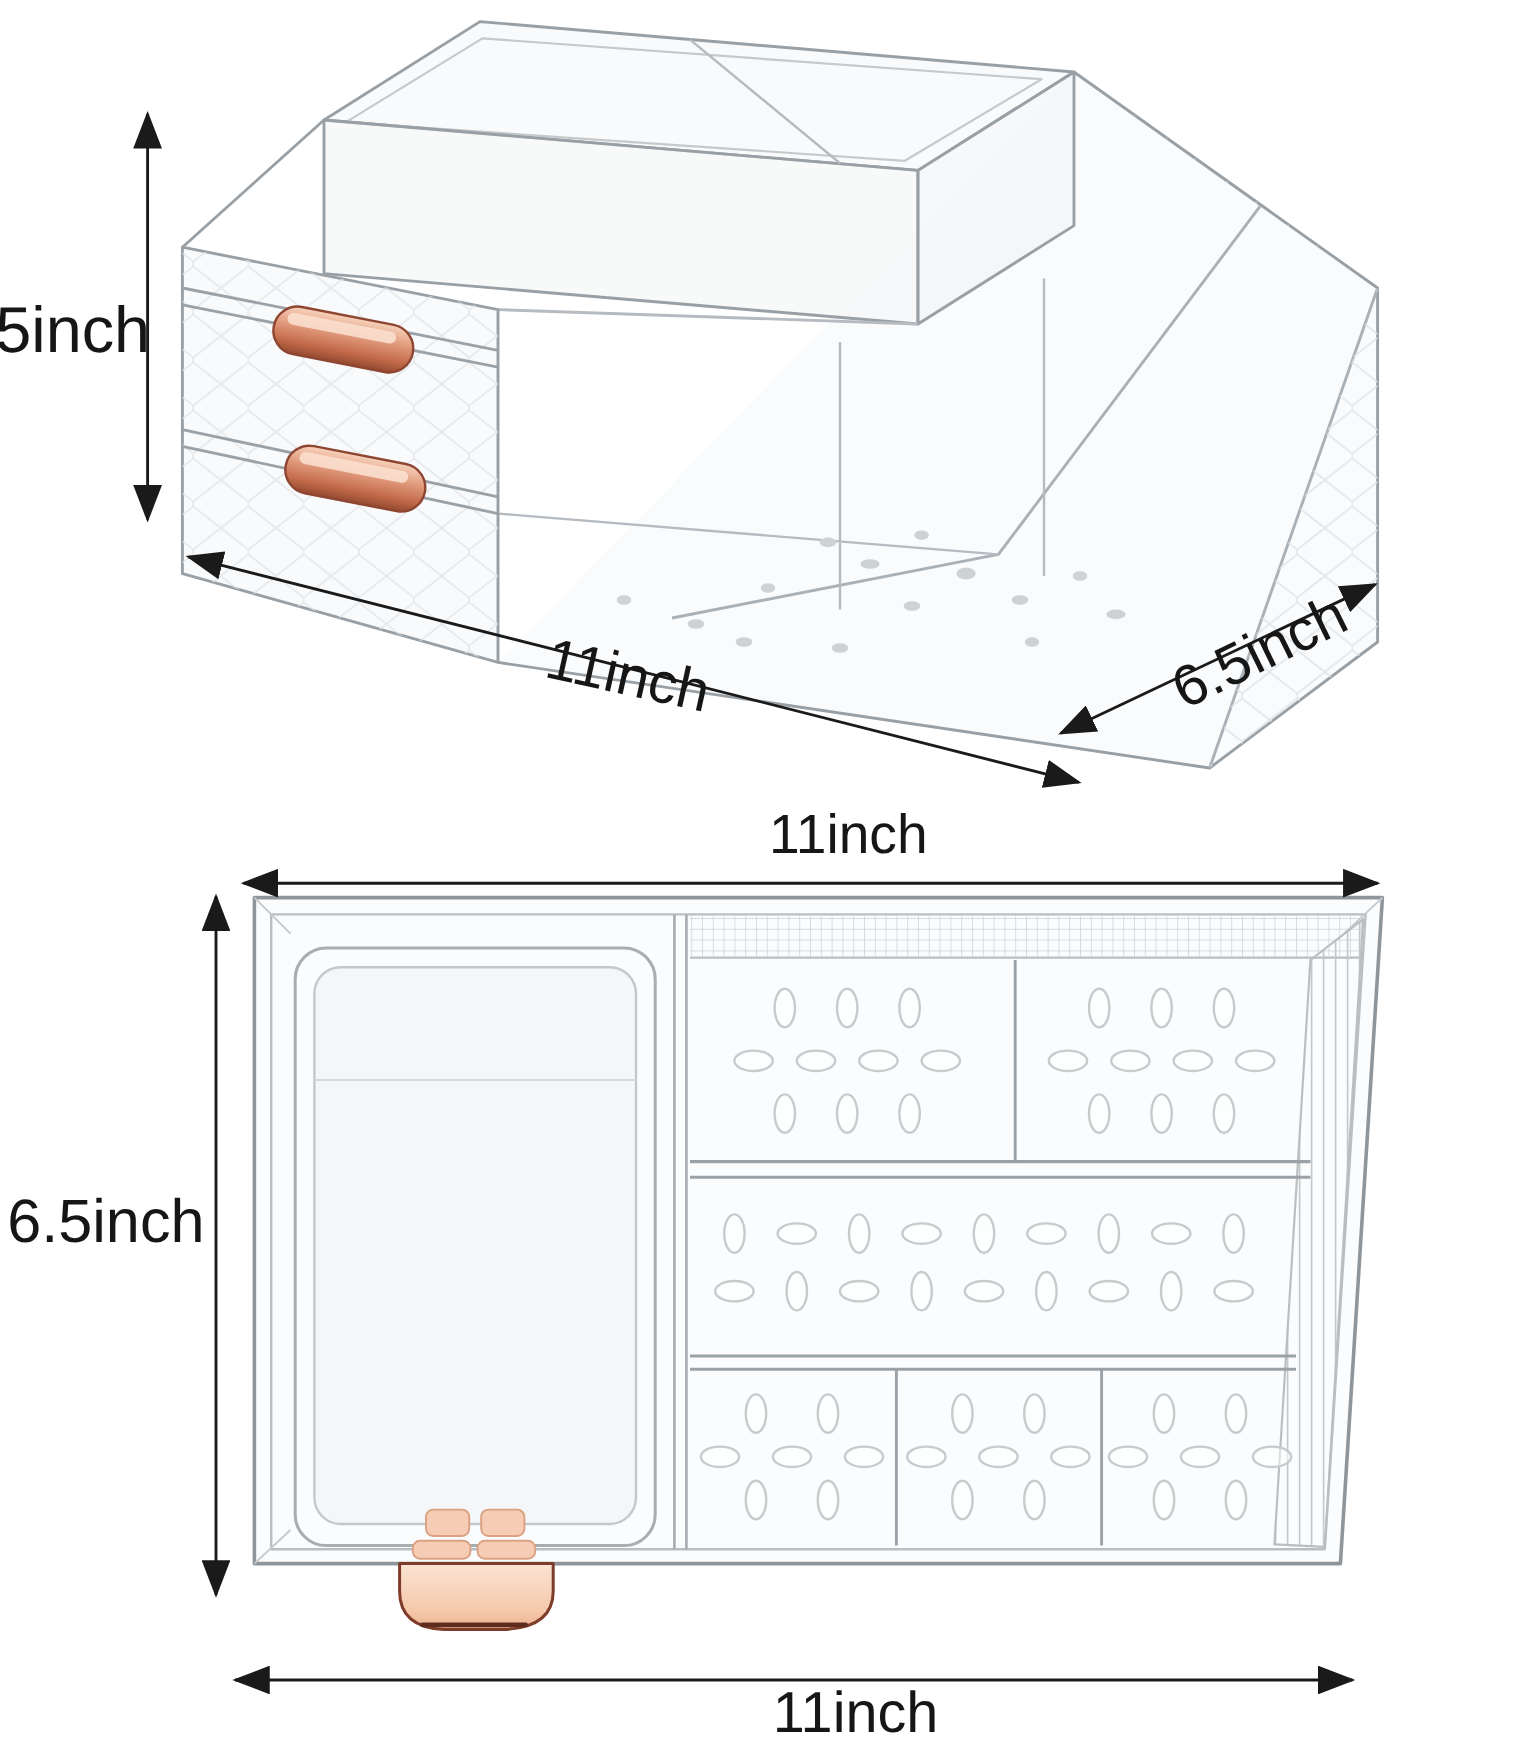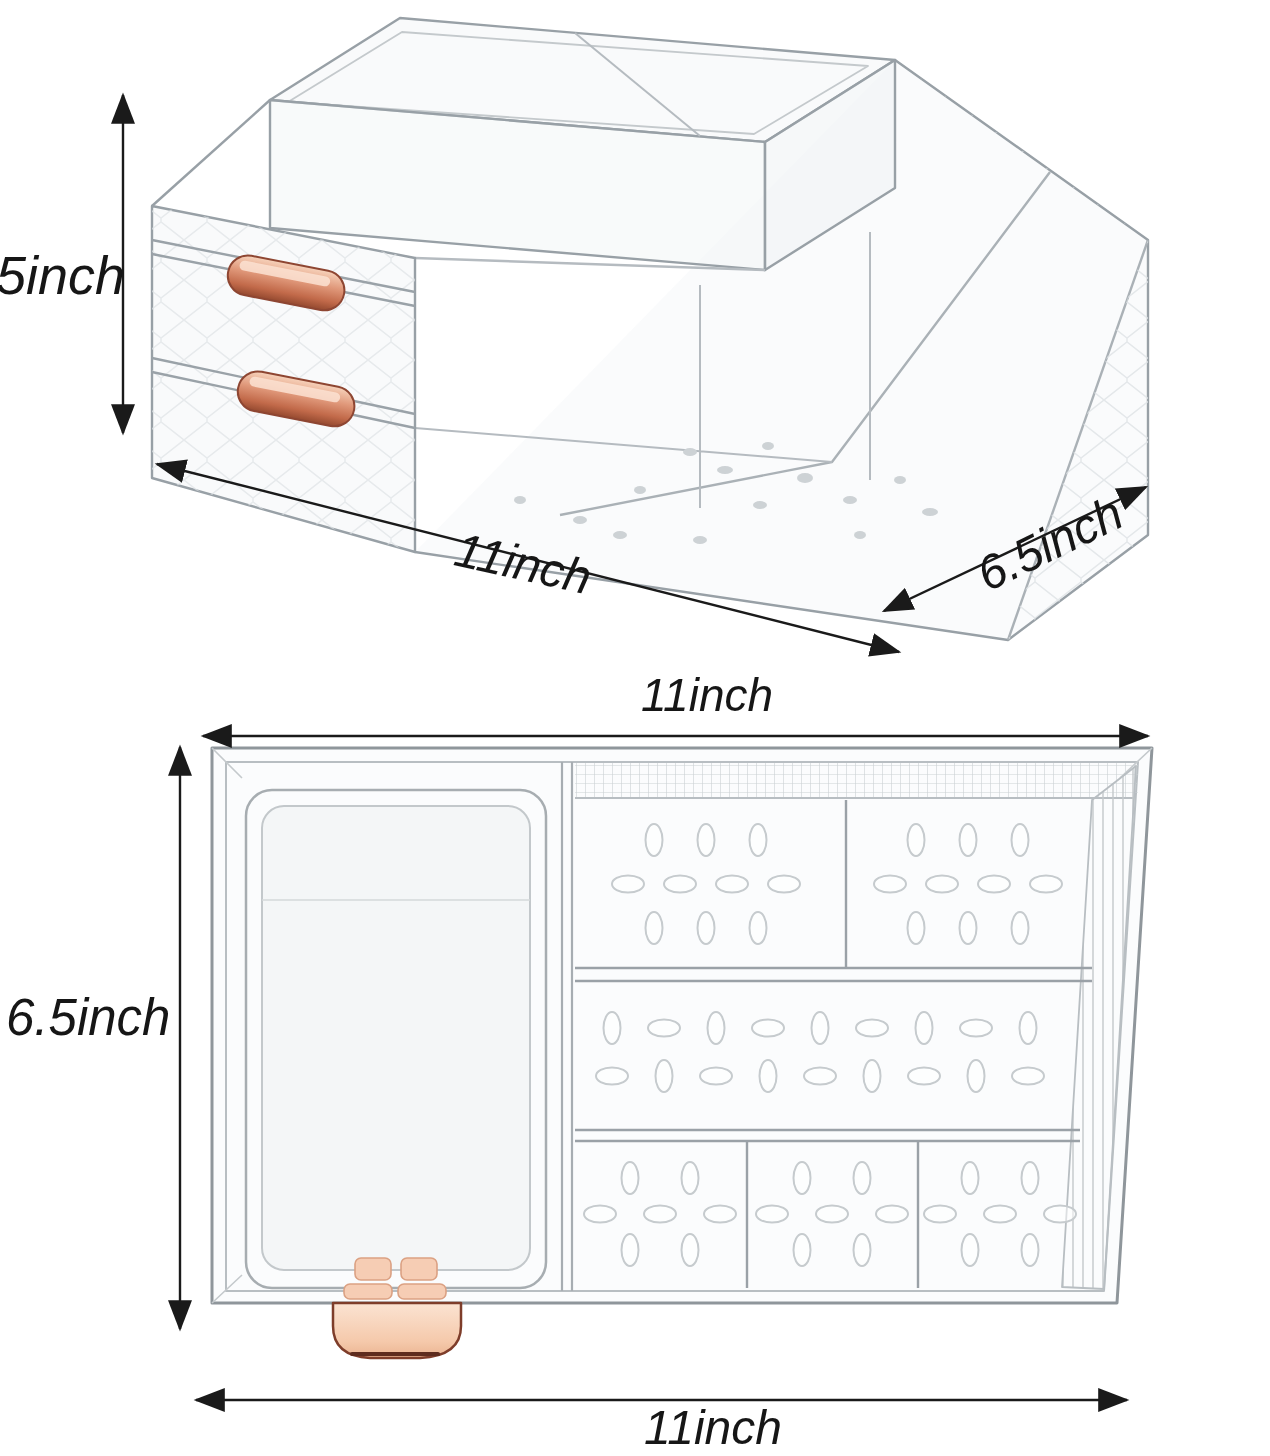--- a/index.html
+++ b/index.html
@@ -1,17 +1,17 @@
 <!DOCTYPE html>
 <html><head>
 <meta charset="utf-8">
 <style>
   html,body{margin:0;padding:0;background:#ffffff;}
   .stage{position:relative;width:1270px;height:1456px;background:#ffffff;overflow:hidden;
-         font-family:"Liberation Sans", sans-serif;font-style:italic;}
+         font-family:"Liberation Sans", sans-serif;}
   svg{position:absolute;left:0;top:0;}
   .dim-label{position:absolute;color:#161616;font-weight:400;line-height:1;
              font-family:"Liberation Sans", sans-serif;white-space:nowrap;}
   .lbl-5in   {left:-4px;  top:248px;  font-size:54px;}
   .lbl-11-v1 {left:398px; top:540px;  width:250px; text-align:center; font-size:48px;
               transform:rotate(12.5deg);}
   .lbl-65-v1 {left:930px; top:520px;  width:240px; text-align:center; font-size:48px;
               transform:rotate(-26deg);}
   .lbl-11-top{left:582px; top:672px;  width:250px; text-align:center; font-size:46px;}
   .lbl-65-v2 {left:6px;   top:992px;  font-size:51px;}

